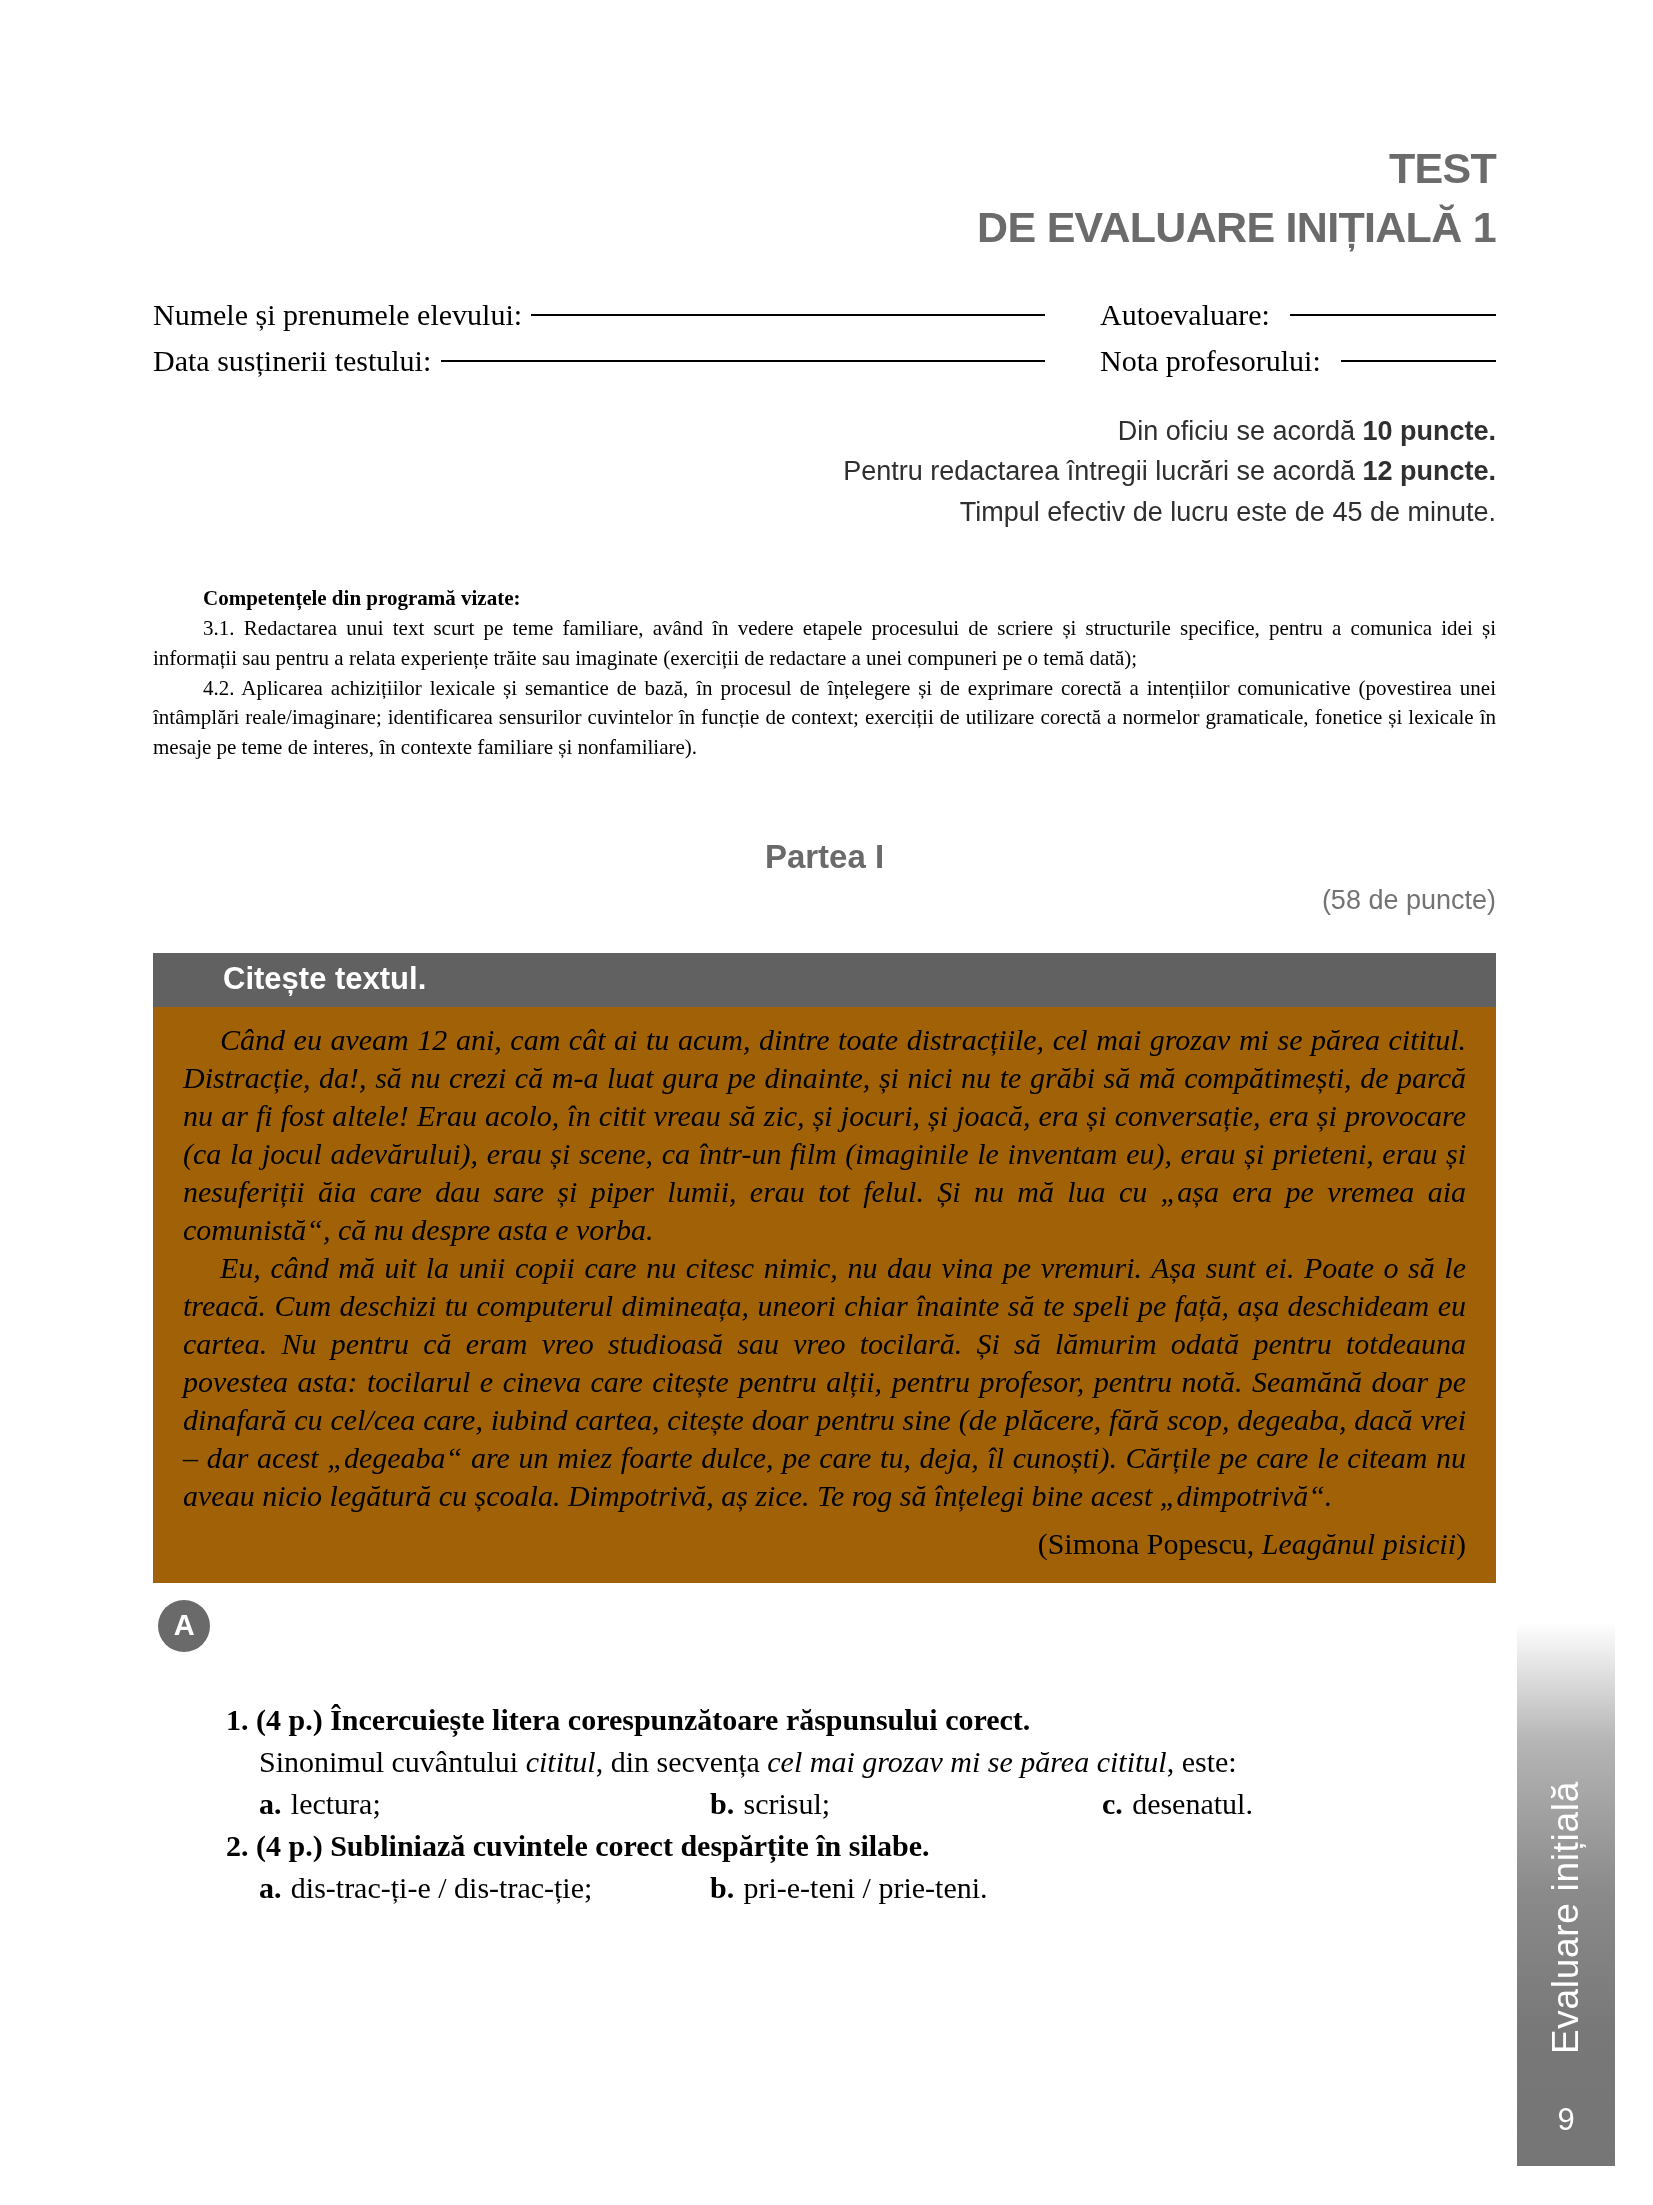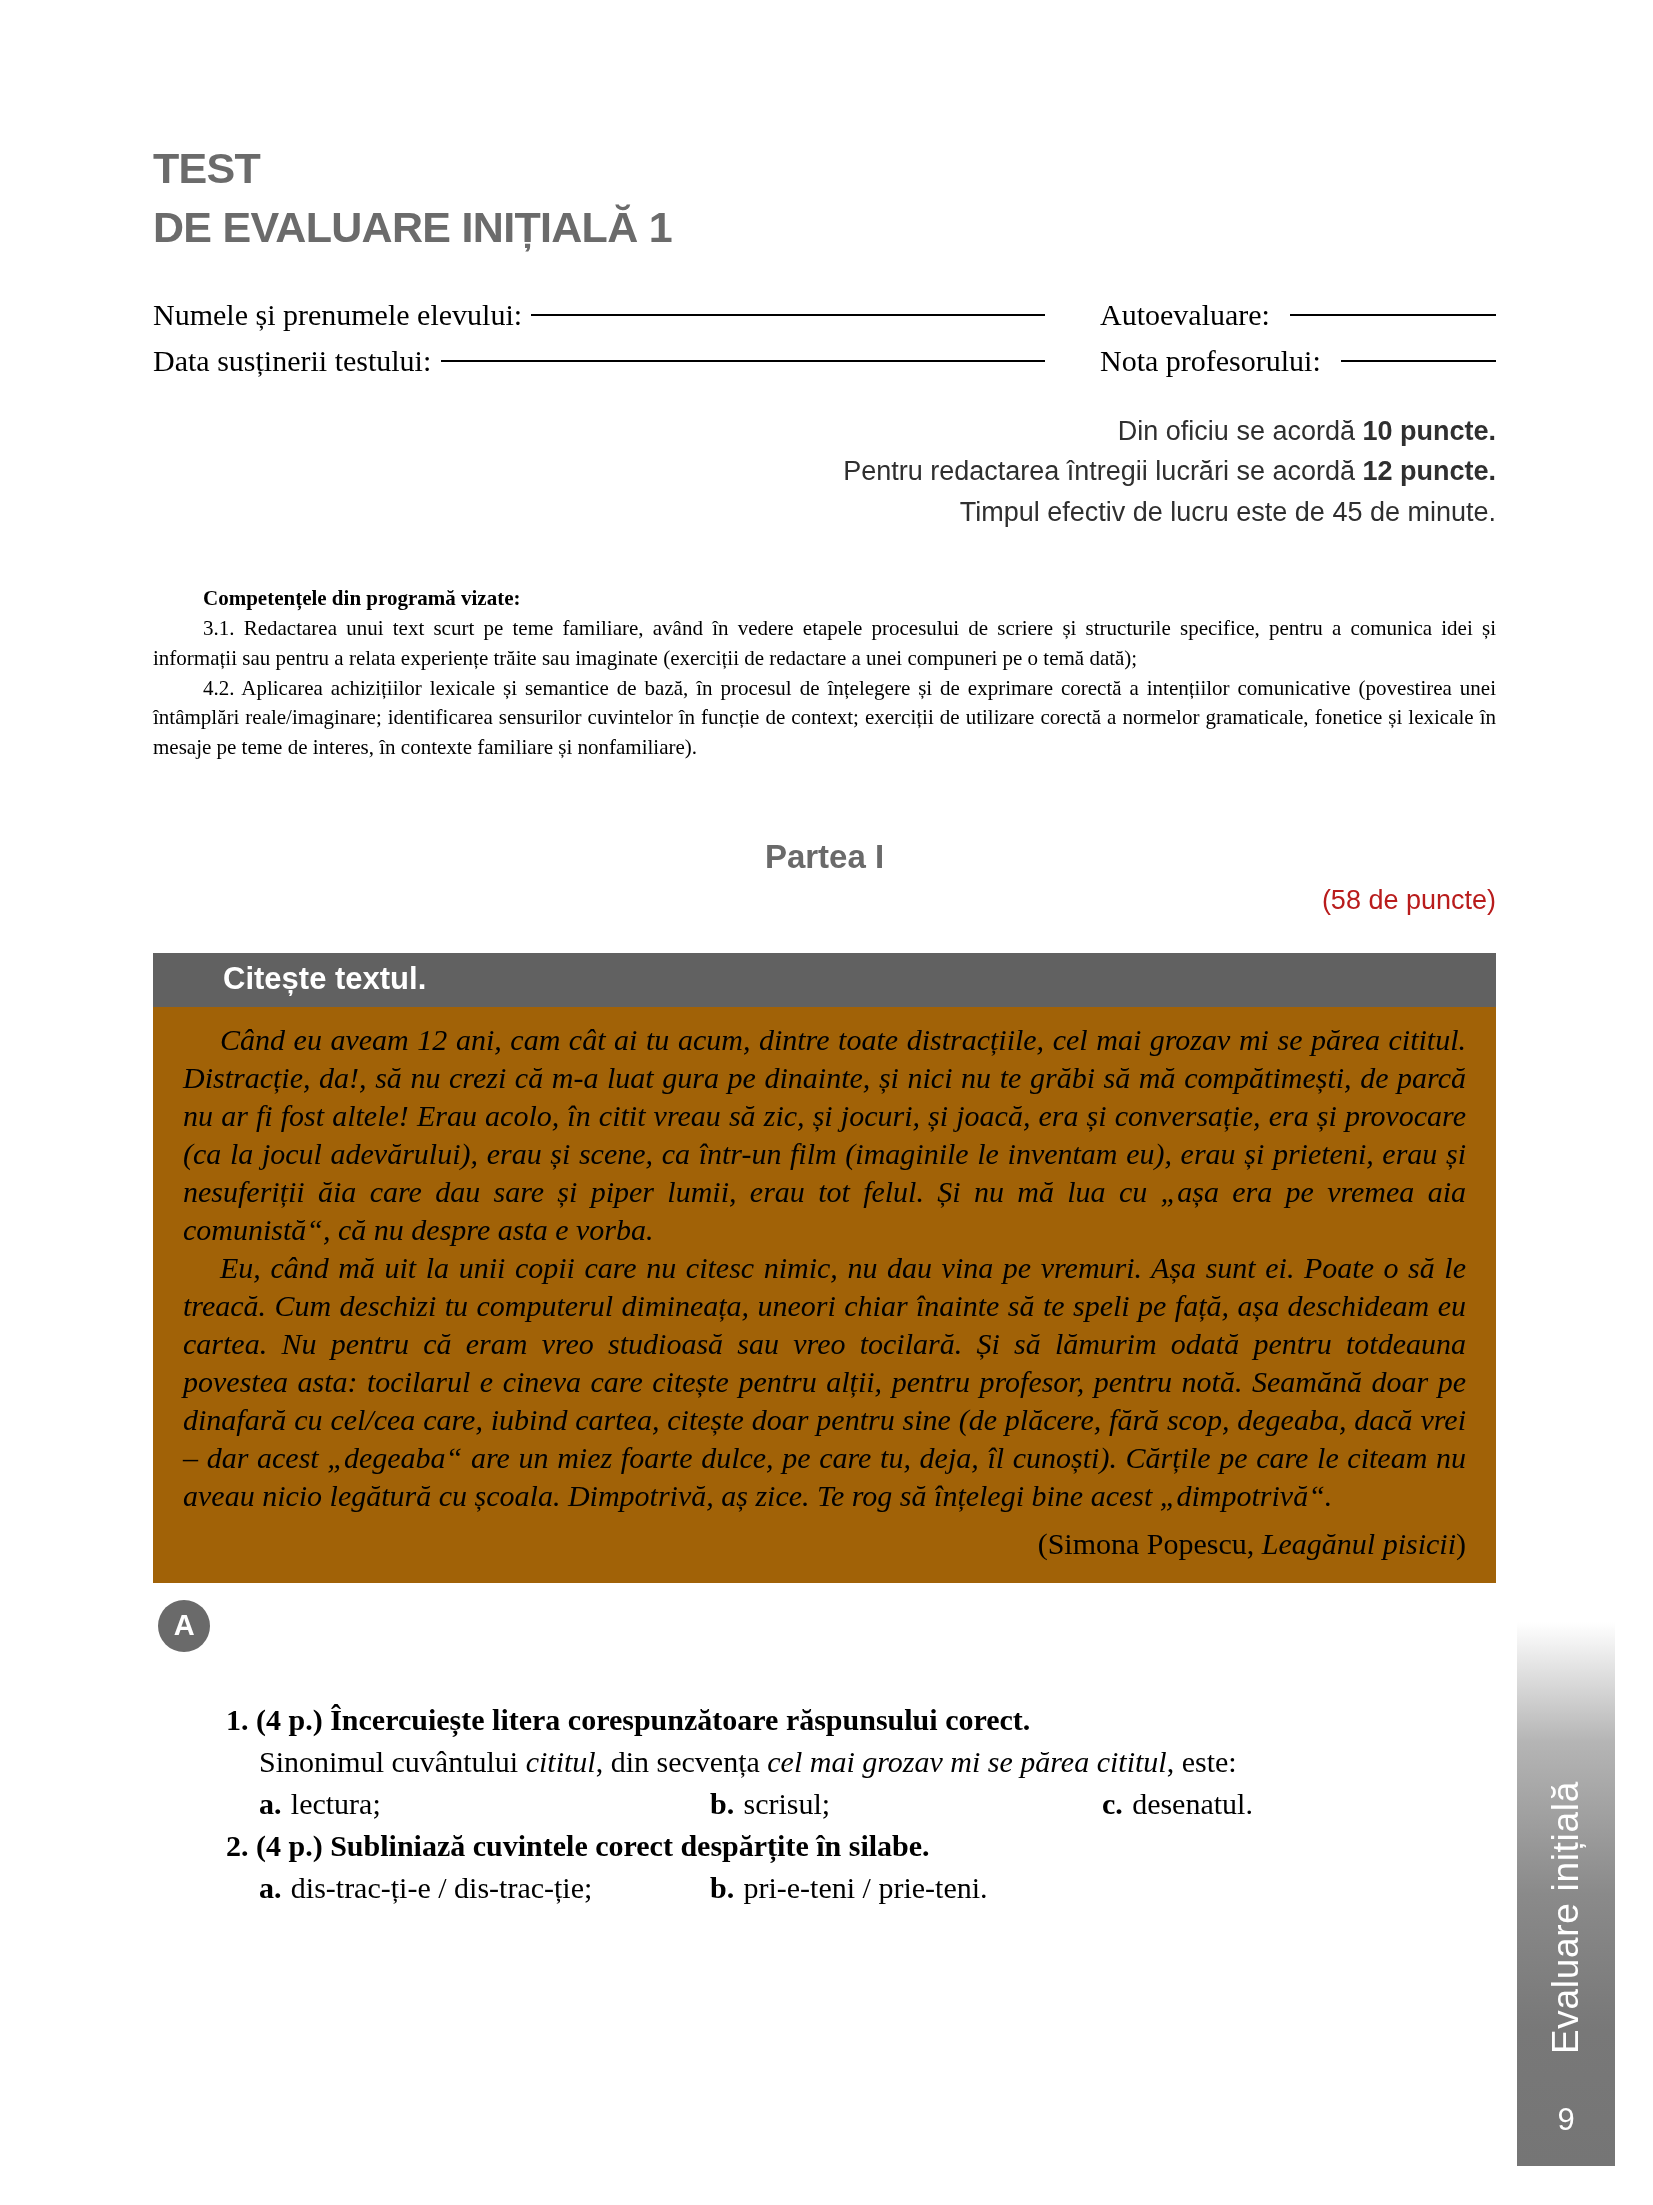--- a/index.html
+++ b/index.html
@@ -13,21 +13,21 @@
     overflow:hidden;
     font-family:"Liberation Serif", serif;
     color:#000;
   }
 
   .content { position:absolute; left:153px; top:0; width:1343px; }
 
   
   .title {
     padding-top:139px;
-    text-align:left;
+    text-align:right;
     font-family:"Liberation Sans", sans-serif;
     font-weight:bold;
     font-stretch:condensed;
     color:#6b6b6b;
     font-size:43px;
     line-height:1.38;
     letter-spacing:-0.7px;
   }
   .title-line { display:block; }
 
@@ -66,21 +66,21 @@
     font-weight:bold;
     font-size:33px;
     color:#6a6a6a;
   }
   .part-points {
     margin-top:9.3px;
     text-align:right;
     font-family:"Liberation Sans", sans-serif;
     font-stretch:condensed;
     font-size:27px;
-    color:#b91c1c;
+    color:#737373;
   }
 
   
   .reading-box { margin-top:37px;border-radius:31px; }
   .reading-header {
     background:#616161;
     color:#ffffff;
     font-family:"Liberation Sans", sans-serif;
     font-stretch:condensed;
     font-weight:bold;

